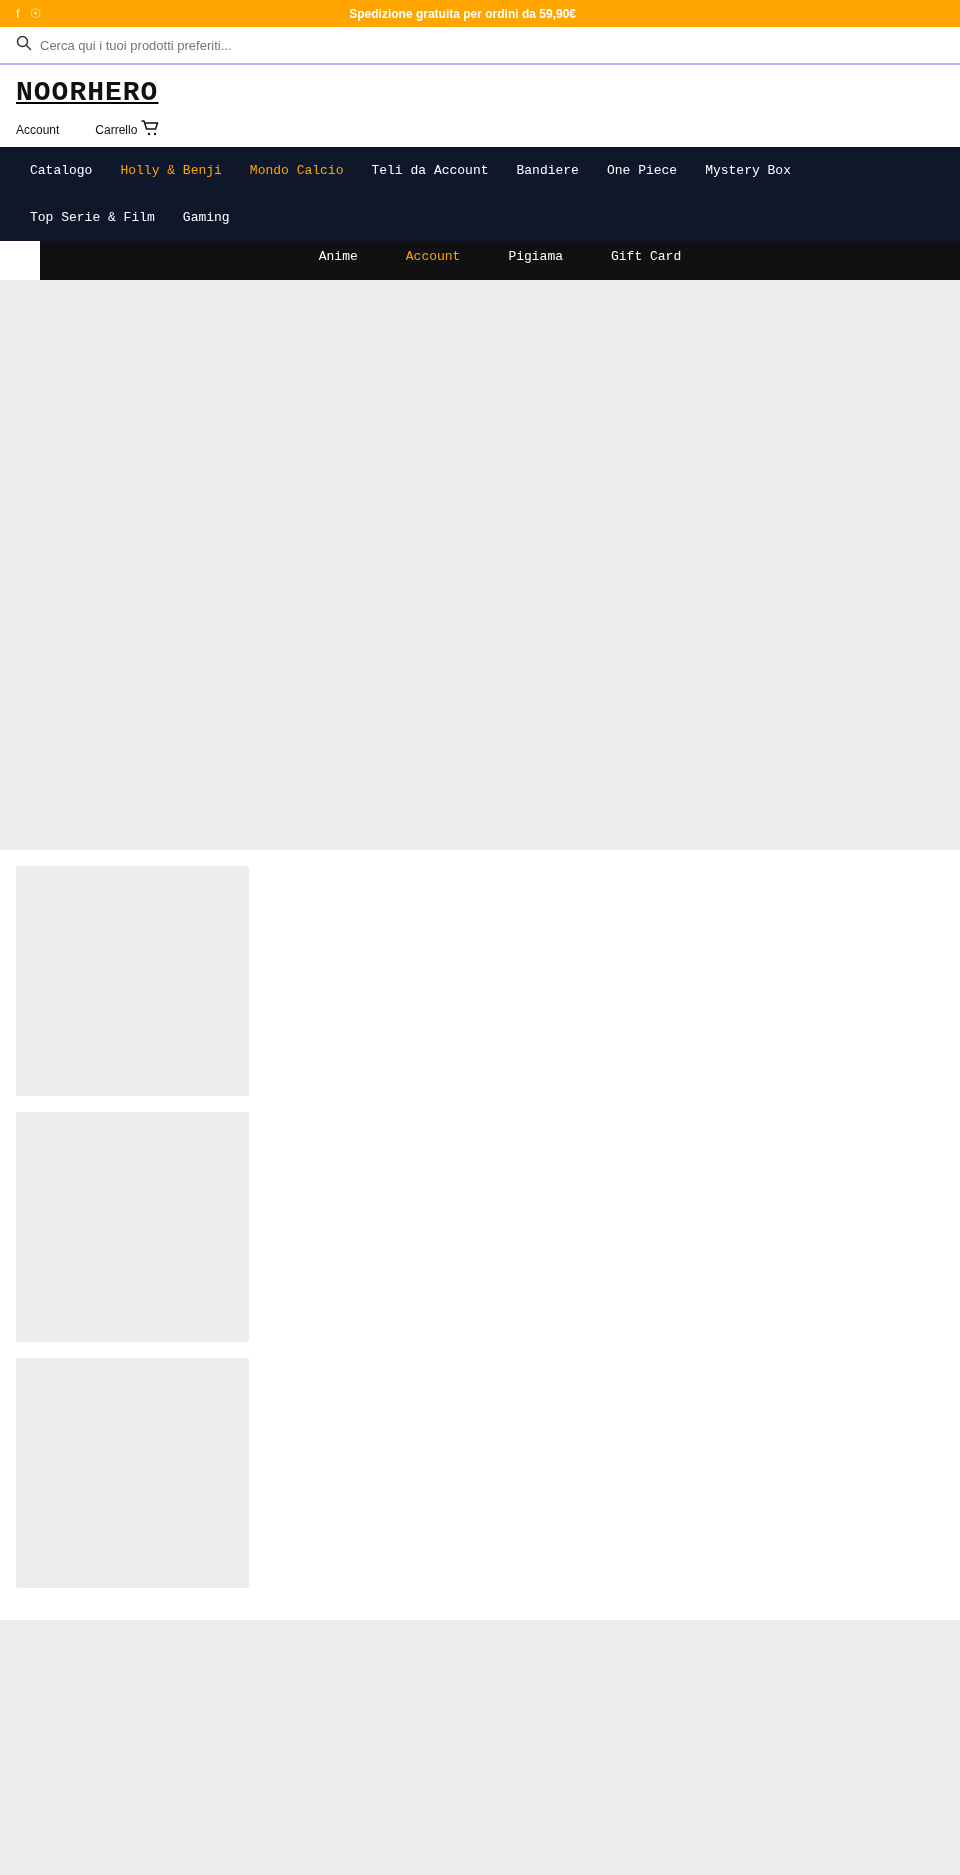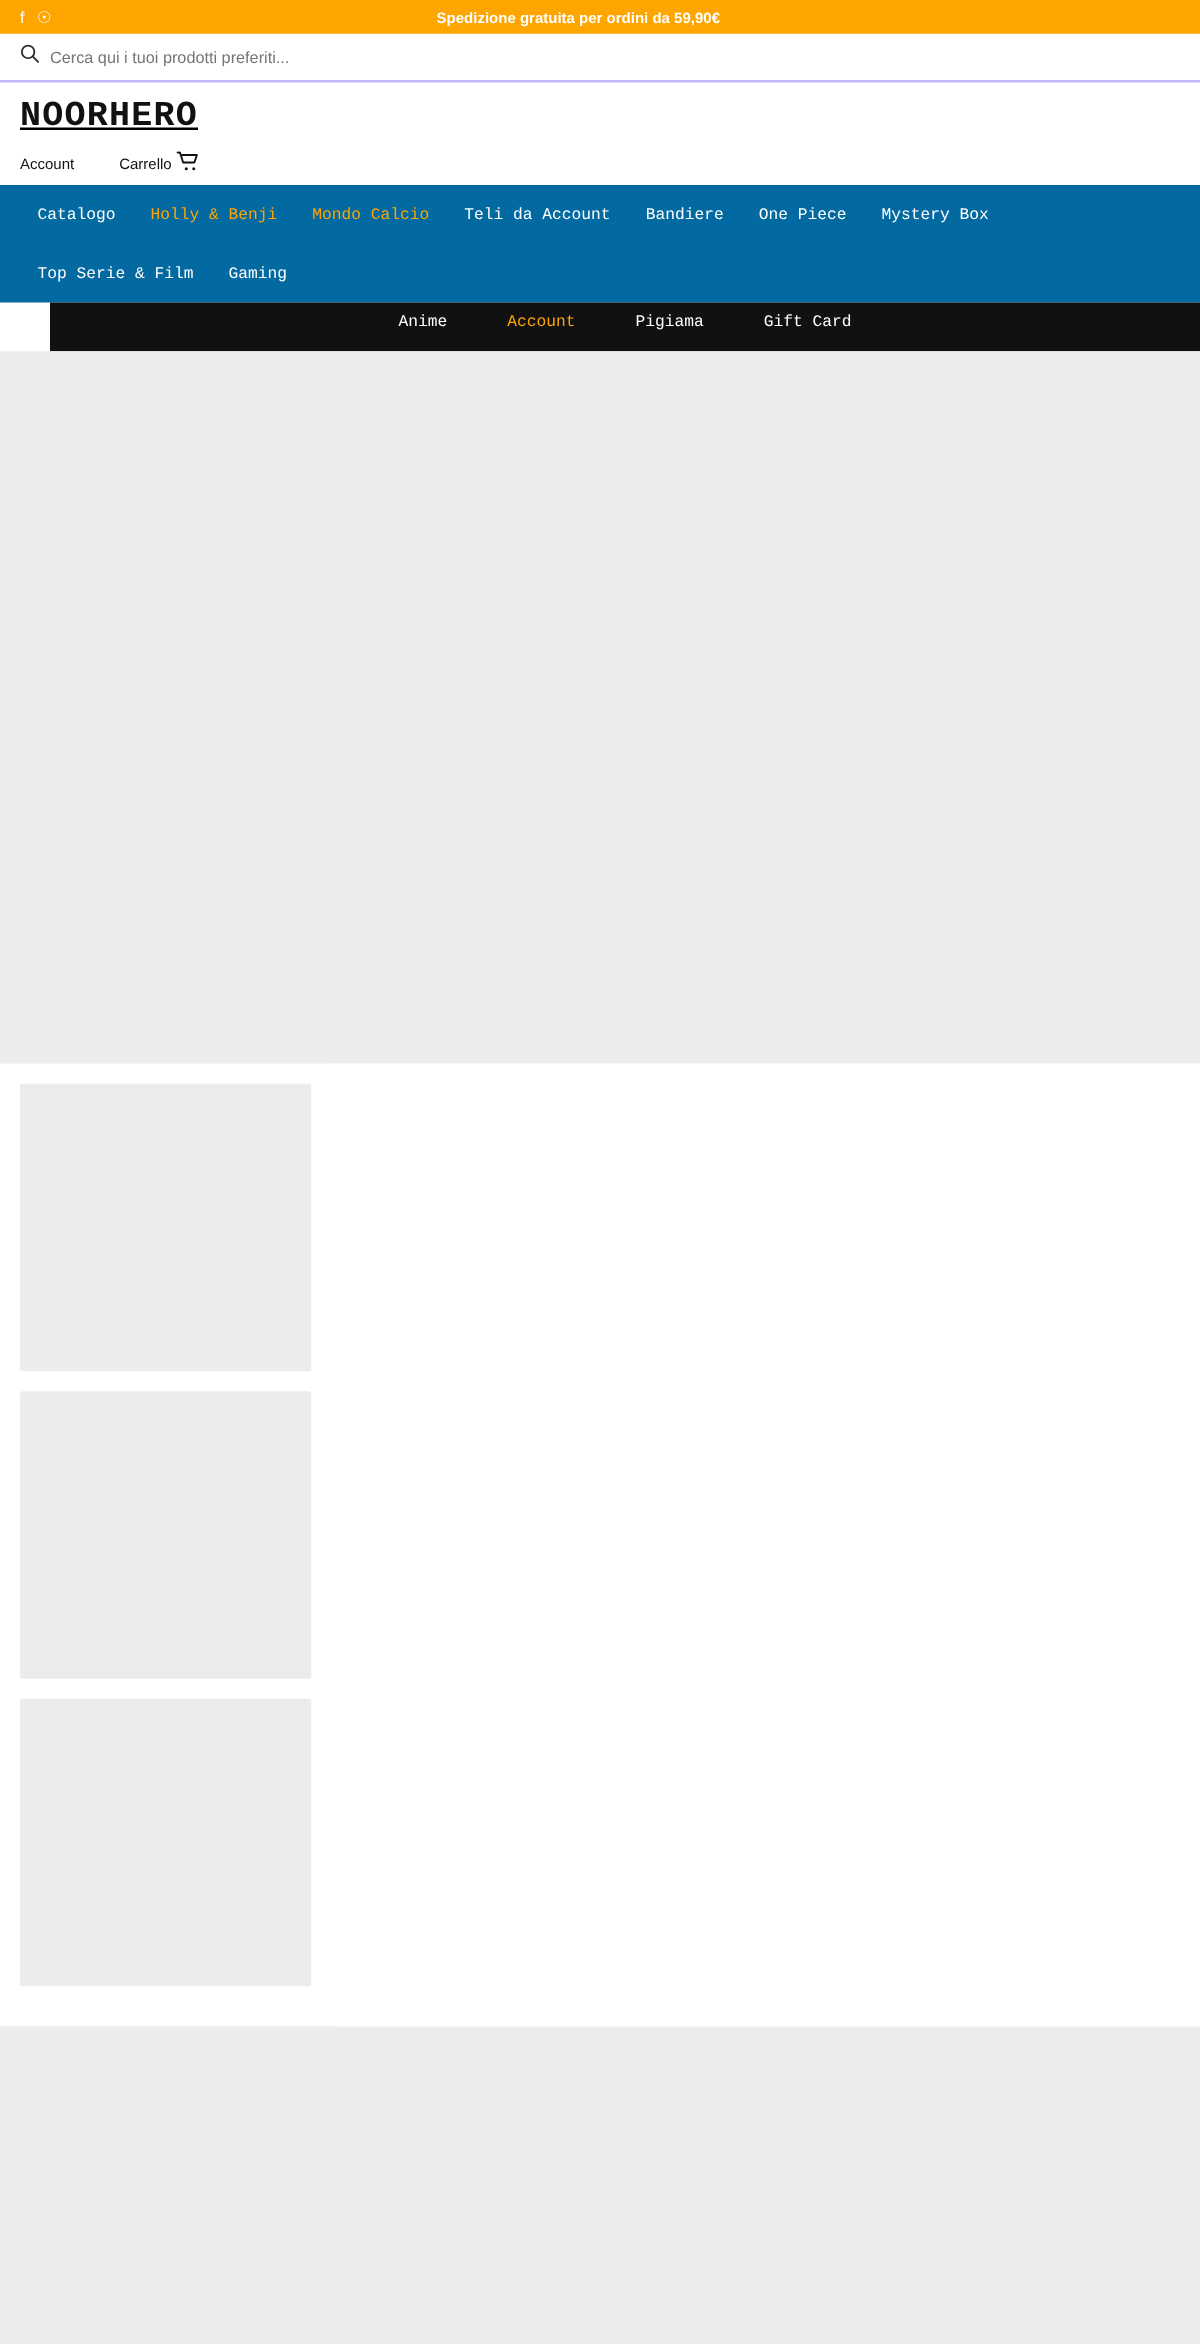--- a/index.html
+++ b/index.html
@@ -79,21 +79,21 @@
       font-size: 12px;
       color: #111;
       text-decoration: none;
       display: flex;
       align-items: center;
       gap: 4px;
     }
 
     
     .main-nav {
-      background: #0369a1;
+      background: #0f172a;
       display: flex;
       align-items: center;
       padding: 0 16px;
       flex-wrap: wrap;
     }
     .main-nav a {
       color: #fff;
       text-decoration: none;
       font-size: 13px;
       padding: 16px 14px;

